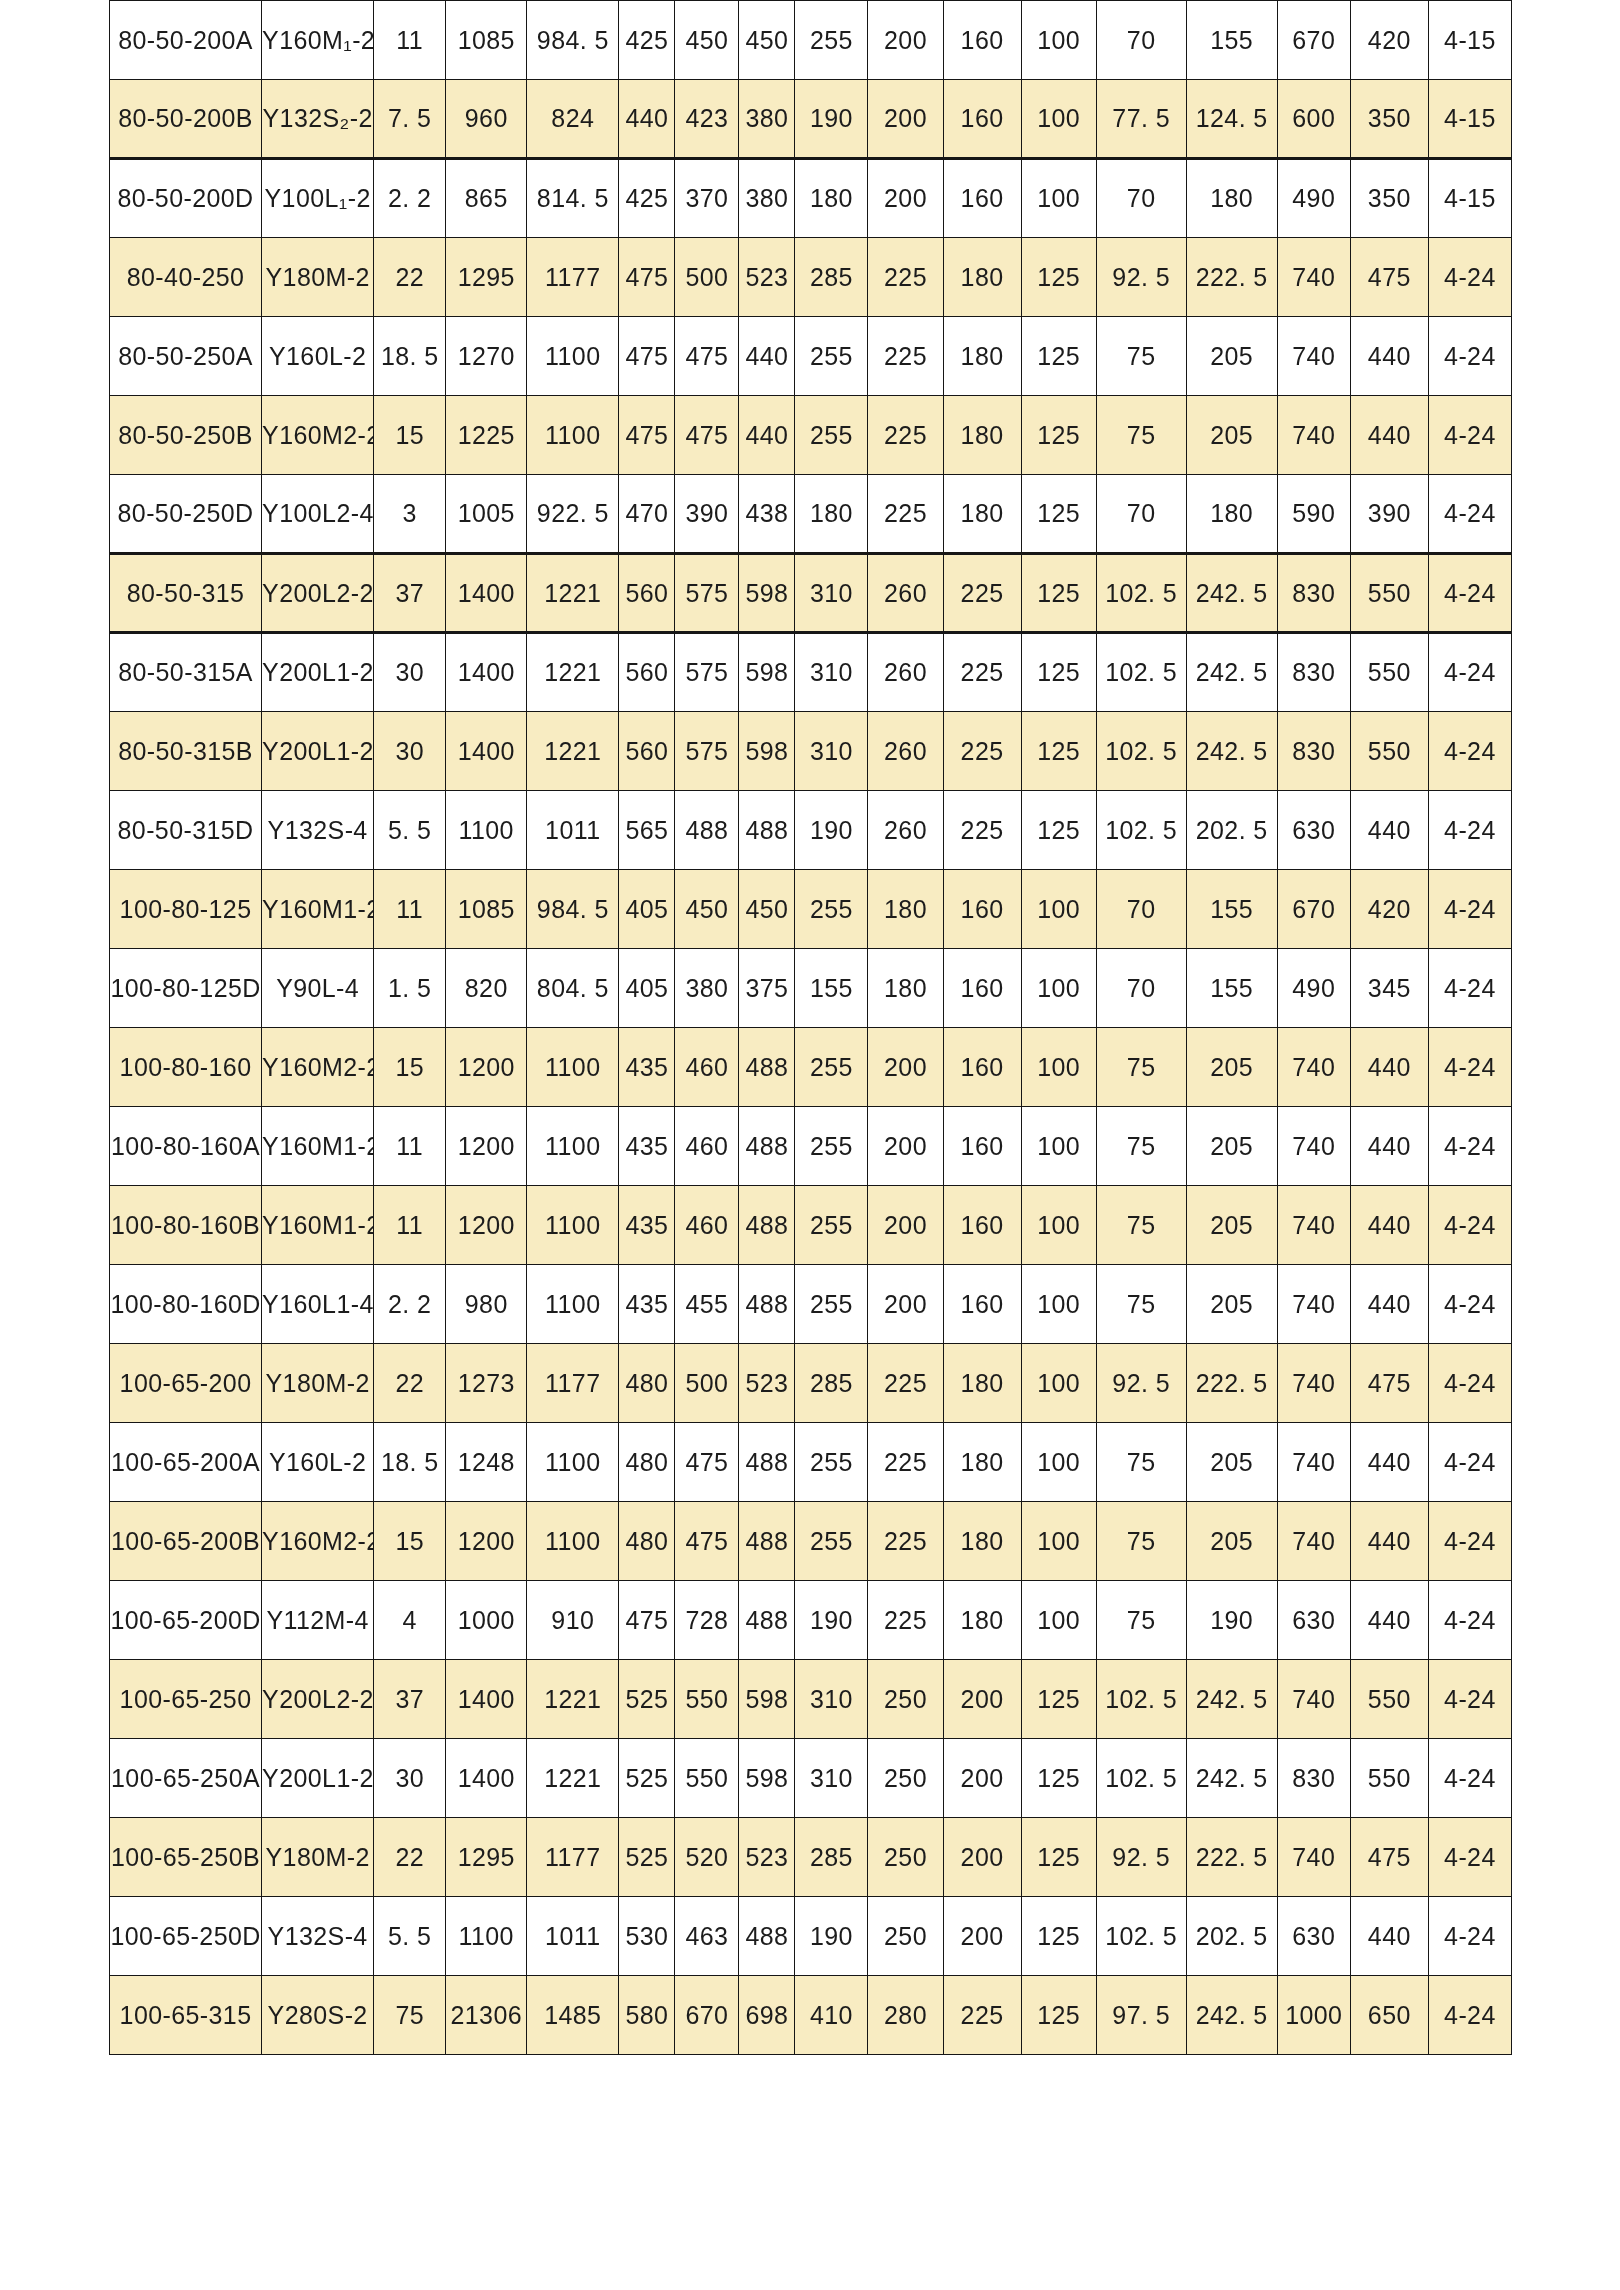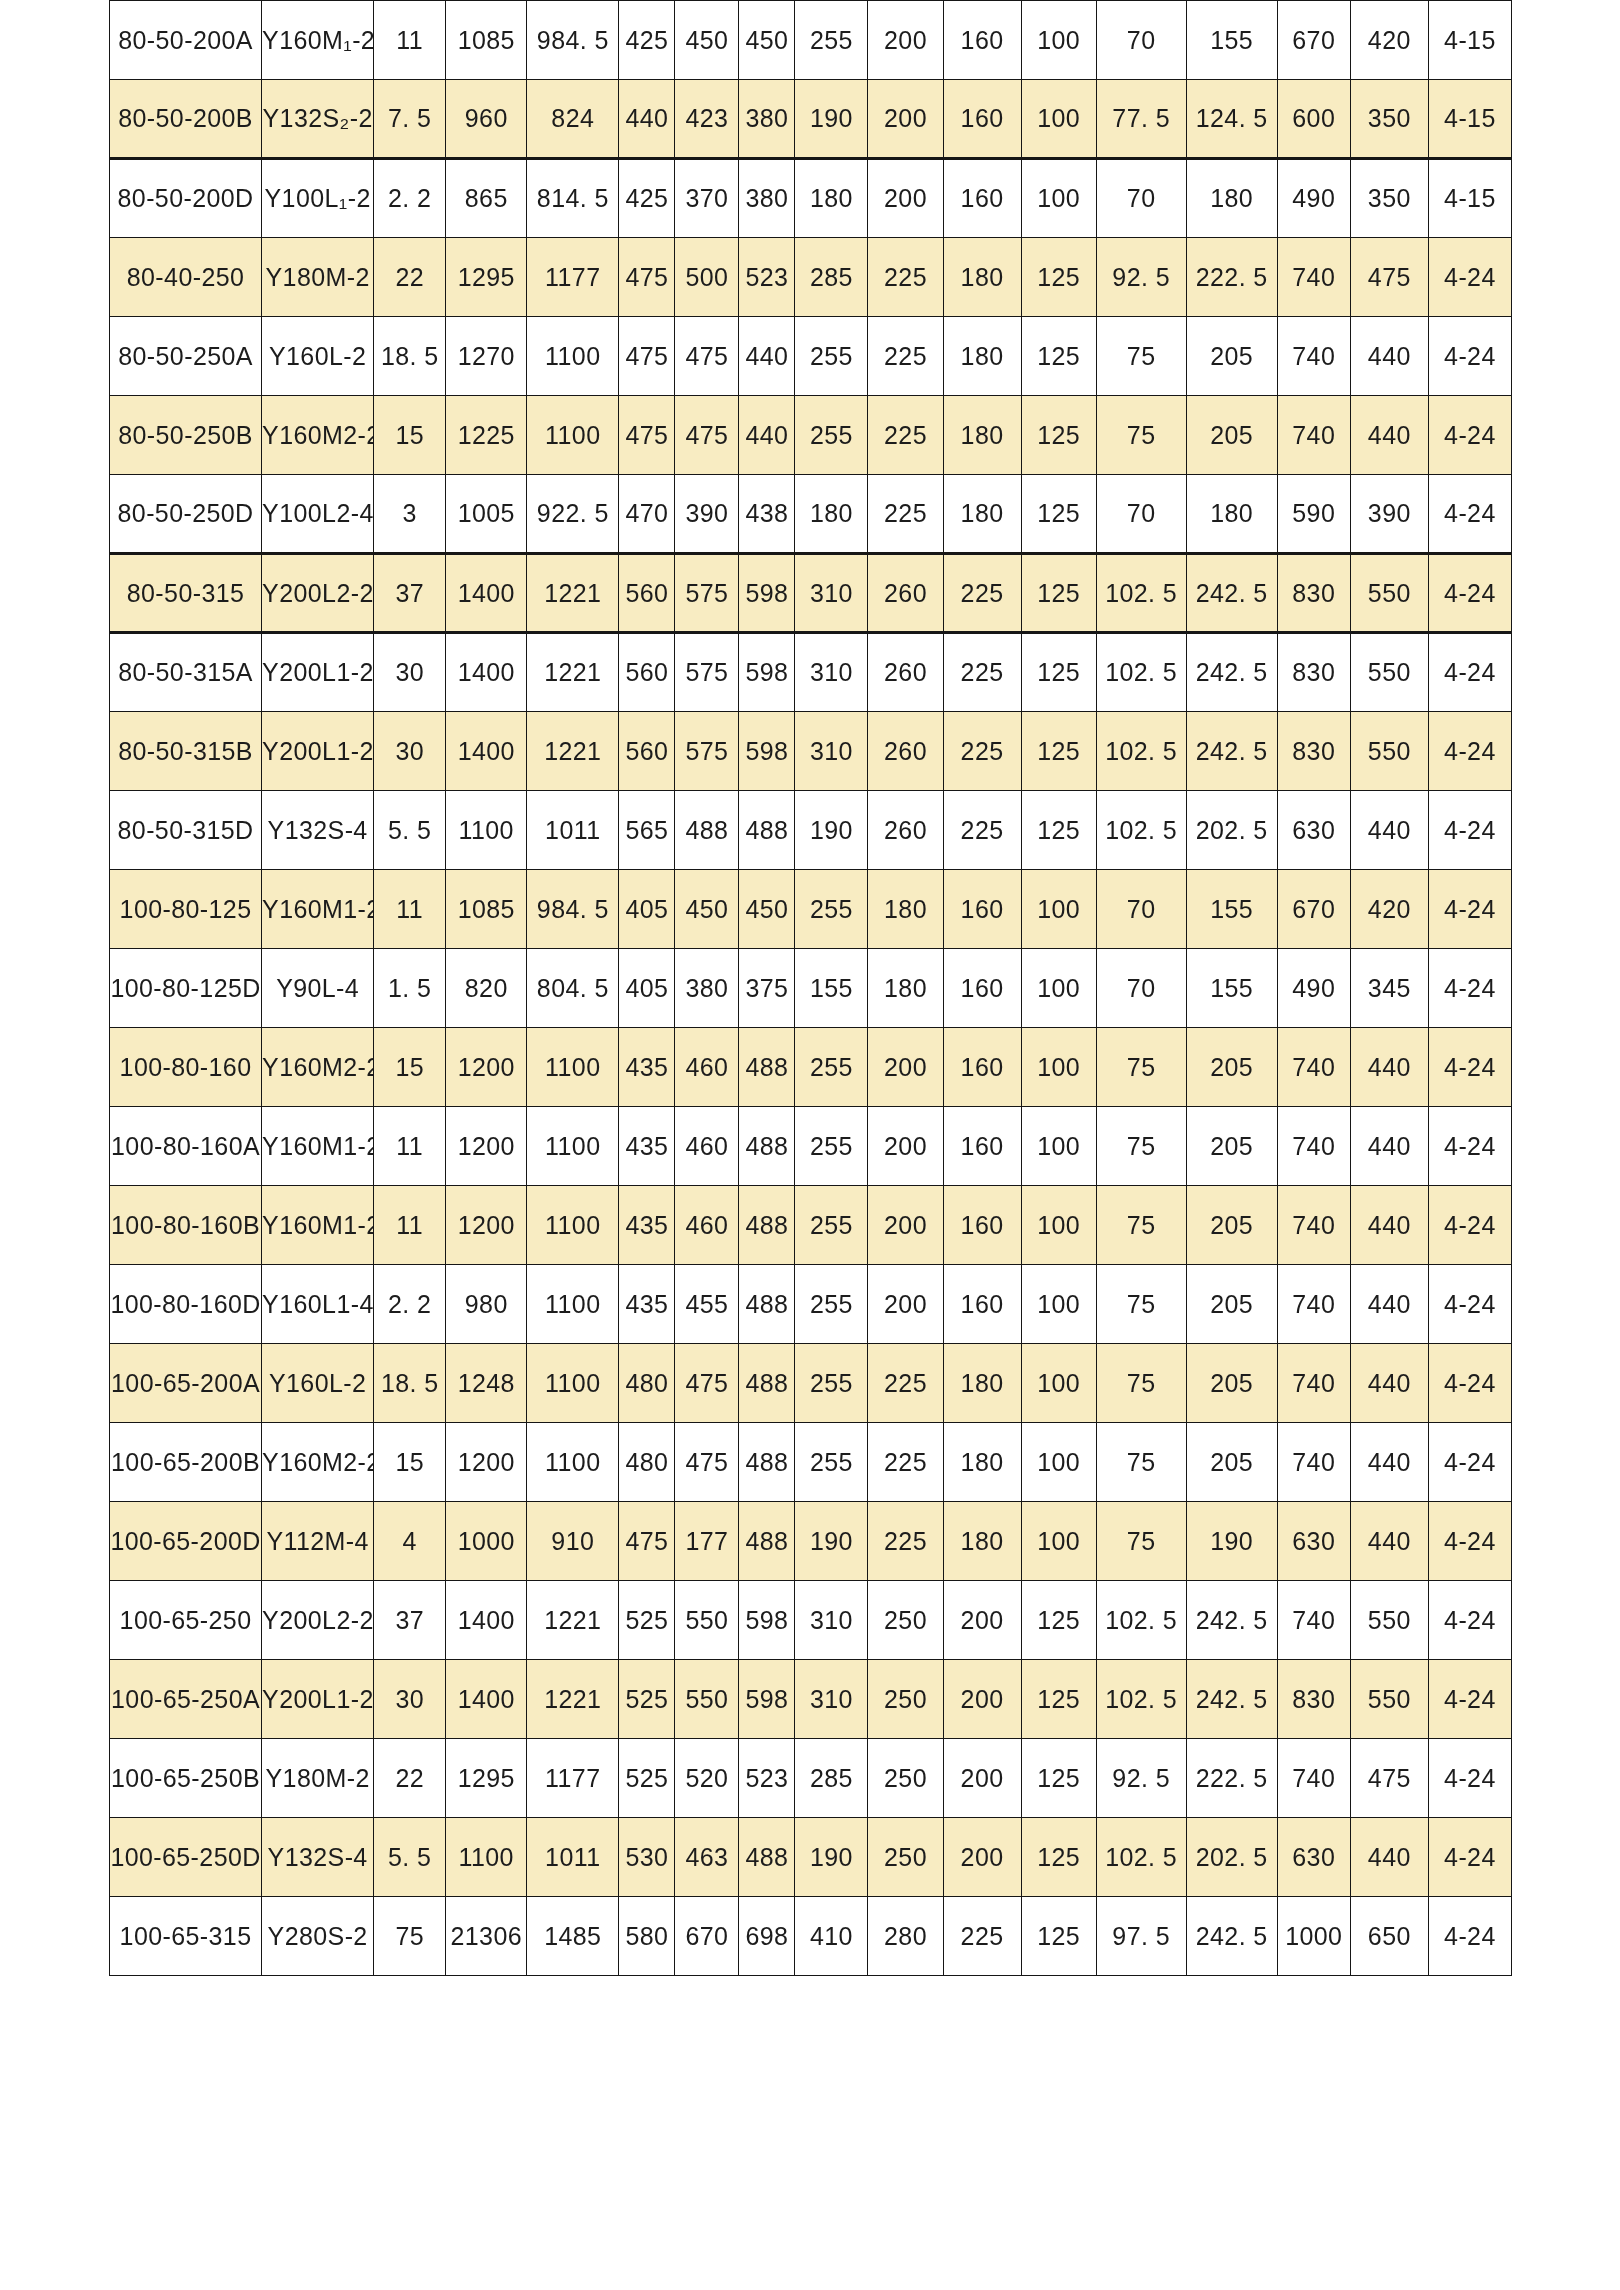--- a/index.html
+++ b/index.html
@@ -386,20 +386,39 @@
           <td>200</td>
           <td>160</td>
           <td>100</td>
           <td>75</td>
           <td>205</td>
           <td>740</td>
           <td>440</td>
           <td>4-24</td>
         </tr>
         <tr>
+          <td>100-65-200</td>
+          <td>Y180M-2</td>
+          <td>22</td>
+          <td>1273</td>
+          <td>1177</td>
+          <td>480</td>
+          <td>500</td>
+          <td>523</td>
+          <td>285</td>
+          <td>225</td>
+          <td>180</td>
+          <td>100</td>
+          <td>92. 5</td>
+          <td>222. 5</td>
+          <td>740</td>
+          <td>475</td>
+          <td>4-24</td>
+        </tr>
+        <tr>
           <td>100-65-200A</td>
           <td>Y160L-2</td>
           <td>18. 5</td>
           <td>1248</td>
           <td>1100</td>
           <td>480</td>
           <td>475</td>
           <td>488</td>
           <td>255</td>
           <td>225</td>
@@ -430,21 +449,21 @@
           <td>440</td>
           <td>4-24</td>
         </tr>
         <tr>
           <td>100-65-200D</td>
           <td>Y112M-4</td>
           <td>4</td>
           <td>1000</td>
           <td>910</td>
           <td>475</td>
-          <td>177</td>
+          <td>728</td>
           <td>488</td>
           <td>190</td>
           <td>225</td>
           <td>180</td>
           <td>100</td>
           <td>75</td>
           <td>190</td>
           <td>630</td>
           <td>440</td>
           <td>4-24</td>

